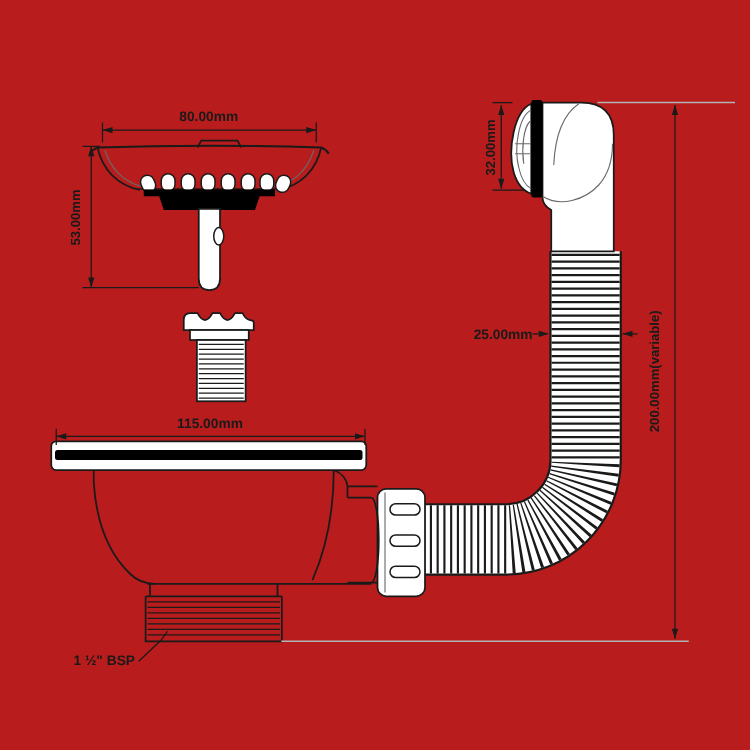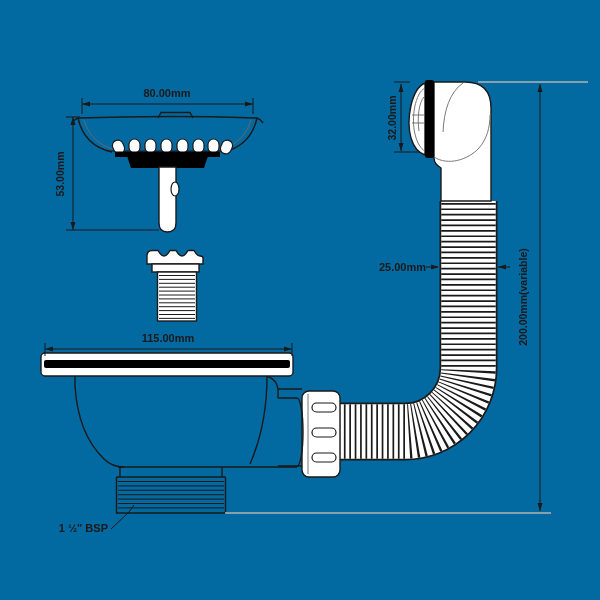--- a/index.html
+++ b/index.html
@@ -1,16 +1,16 @@
 <!DOCTYPE html>
 <html><head>
 <meta charset="utf-8">
 <style>
   html,body{margin:0;padding:0;background:#ffffff;}
-  .stage{width:600px;height:600px;background:#0369a1;position:relative;overflow:hidden;
+  .stage{width:600px;height:600px;background:#b91c1c;position:relative;overflow:hidden;
          font-family:"Liberation Sans", sans-serif;}
   svg text{font-family:"Liberation Sans", sans-serif;font-weight:bold;fill:#1a1a1a;}
   .dim-text{font-size:11px;}
   .dim-text-sm{font-size:10.5px;}
   .outline{fill:#ffffff;stroke:#1a1a1a;stroke-width:1.4;}
   .line{stroke:#1a1a1a;stroke-width:1.4;fill:none;}
   .thin{stroke:#1a1a1a;stroke-width:1;fill:none;}
   .soft{stroke:#6a6a6a;stroke-width:0.9;fill:none;}
   .dim{stroke:#1a1a1a;stroke-width:1;fill:none;}
   .ext-gray{stroke:#b3b3b3;stroke-width:1.3;fill:none;}

